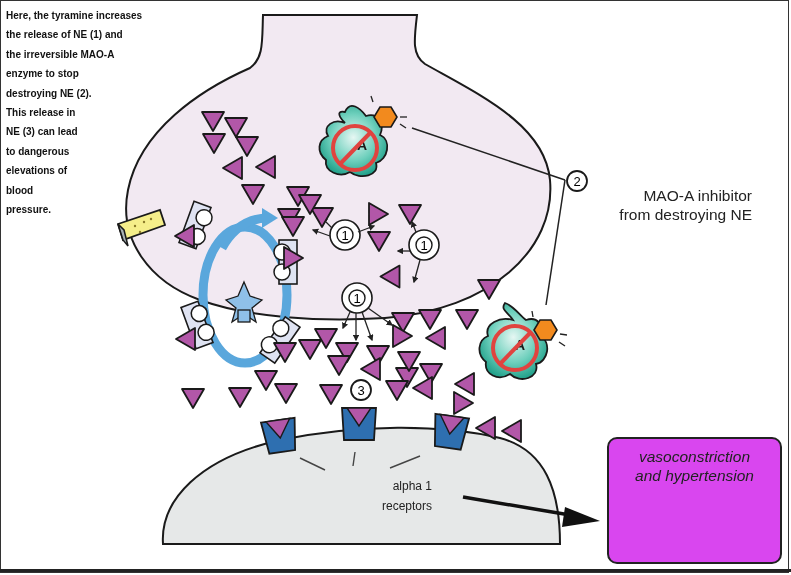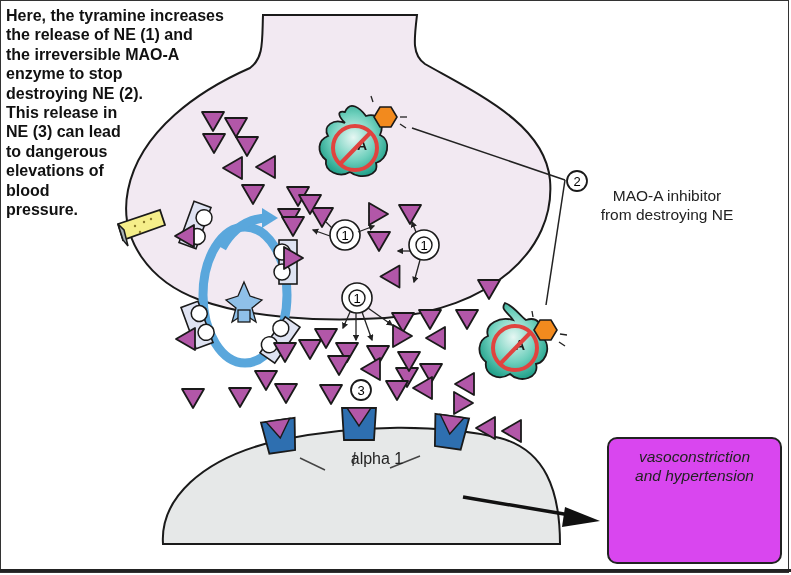--- a/index.html
+++ b/index.html
@@ -1,24 +1,24 @@
 <!DOCTYPE html>
 <html><head>
 <meta charset="utf-8">
 <style>
   html, body { margin: 0; padding: 0; background: #ffffff; }
   body { width: 791px; height: 575px; position: relative; overflow: hidden; font-family: "Liberation Sans", sans-serif; }
   .frame { position: absolute; left: 0; top: 0; width: 789px; height: 573px; border: 1px solid #333; box-sizing: border-box; }
   .frame-bottom { position: absolute; left: 0; top: 569px; width: 791px; height: 3px; background: #222; }
   svg { position: absolute; left: 0; top: 0; }
-  .caption { position: absolute; left: 6px; top: 6px; width: 210px; font-weight: bold; font-size: 16px; line-height: 19.4px; color: #111; }
+  .caption { position: absolute; left: 6px; top: 6px; width: 210px; font-weight: bold; font-size: 10px; line-height: 19.4px; color: #111; }
   .caption span { display: block; white-space: nowrap; }
-  .label { position: absolute; text-align: center; color: #222; font-size: 15.5px; line-height: 19px; }
+  .label { position: absolute; text-align: right; color: #222; font-size: 15.5px; line-height: 19px; }
   .mao-label { left: 582px; top: 186px; width: 170px; }
-  .alpha-label { left: 322px; top: 449px; width: 110px; font-size: 16px; line-height: 20px; }
+  .alpha-label { left: 322px; top: 476px; width: 110px; font-size: 12px; line-height: 20px; }
   .result-box { position: absolute; left: 607px; top: 437px; width: 175px; height: 127px; border: 2px solid #222; border-radius: 10px; box-sizing: border-box; background: #d946ef; }
   .result-text { position: absolute; left: 0; top: 8px; width: 100%; text-align: center; font-style: italic; font-size: 15.5px; line-height: 19px; color: #222; }
   .result-text span { display: block; }
   .num-badge { font-family: "Liberation Sans", sans-serif; font-size: 13px; }
 </style>
 </head>
 <body>
 
 <div class="frame"></div>
 <div class="frame-bottom"></div>
@@ -245,20 +245,21 @@
   <span>pressure.</span>
 </div>
 
 <div class="label mao-label">
   <div>MAO-A inhibitor</div>
   <div>from destroying NE</div>
 </div>
 
 <div class="label alpha-label">
   <div>alpha 1</div>
+  <div>receptors</div>
 </div>
 
 <div class="result-box">
   <div class="result-text">
     <span>vasoconstriction</span>
     <span>and hypertension</span>
   </div>
 </div>
 
 </body></html>

